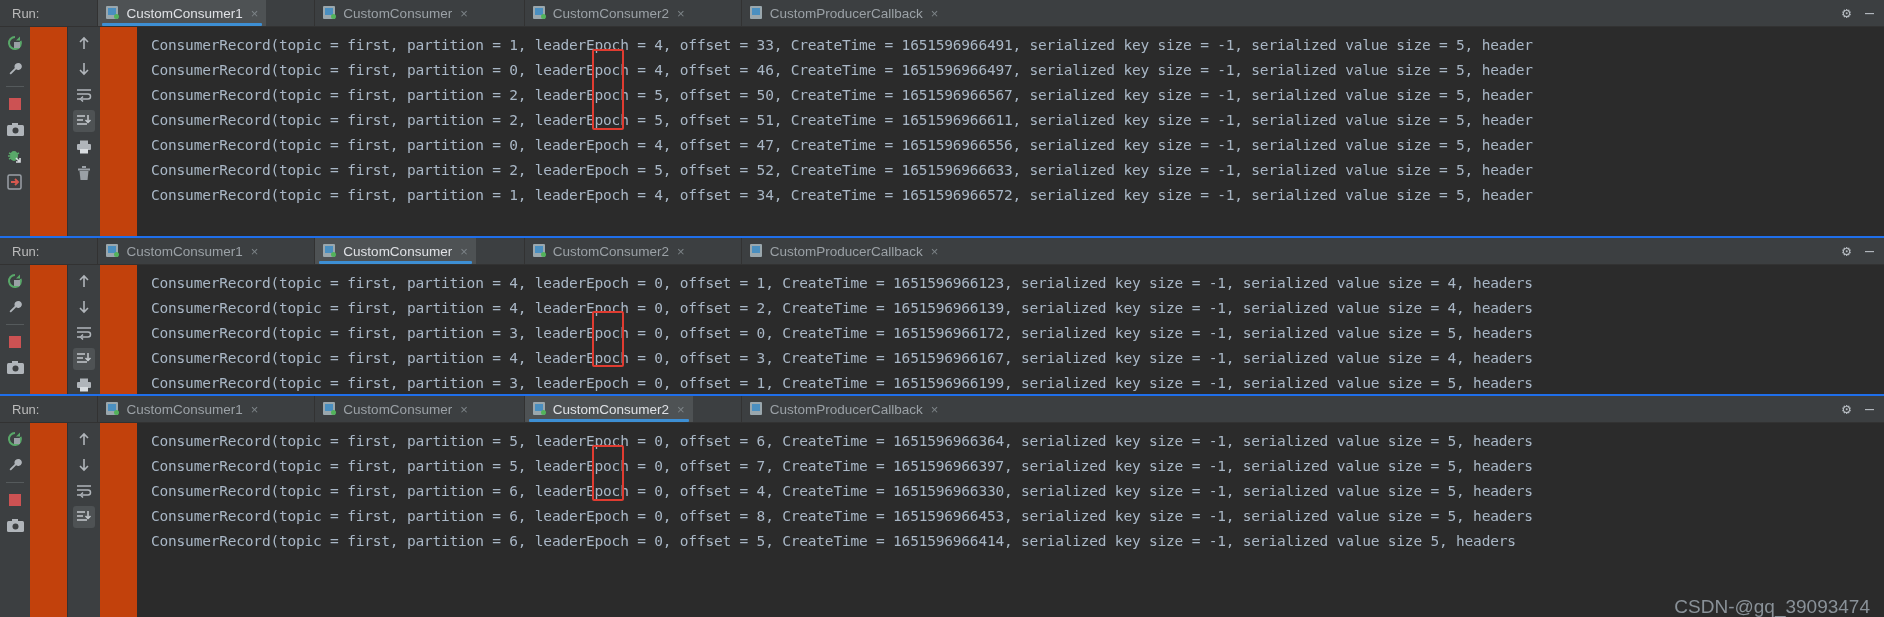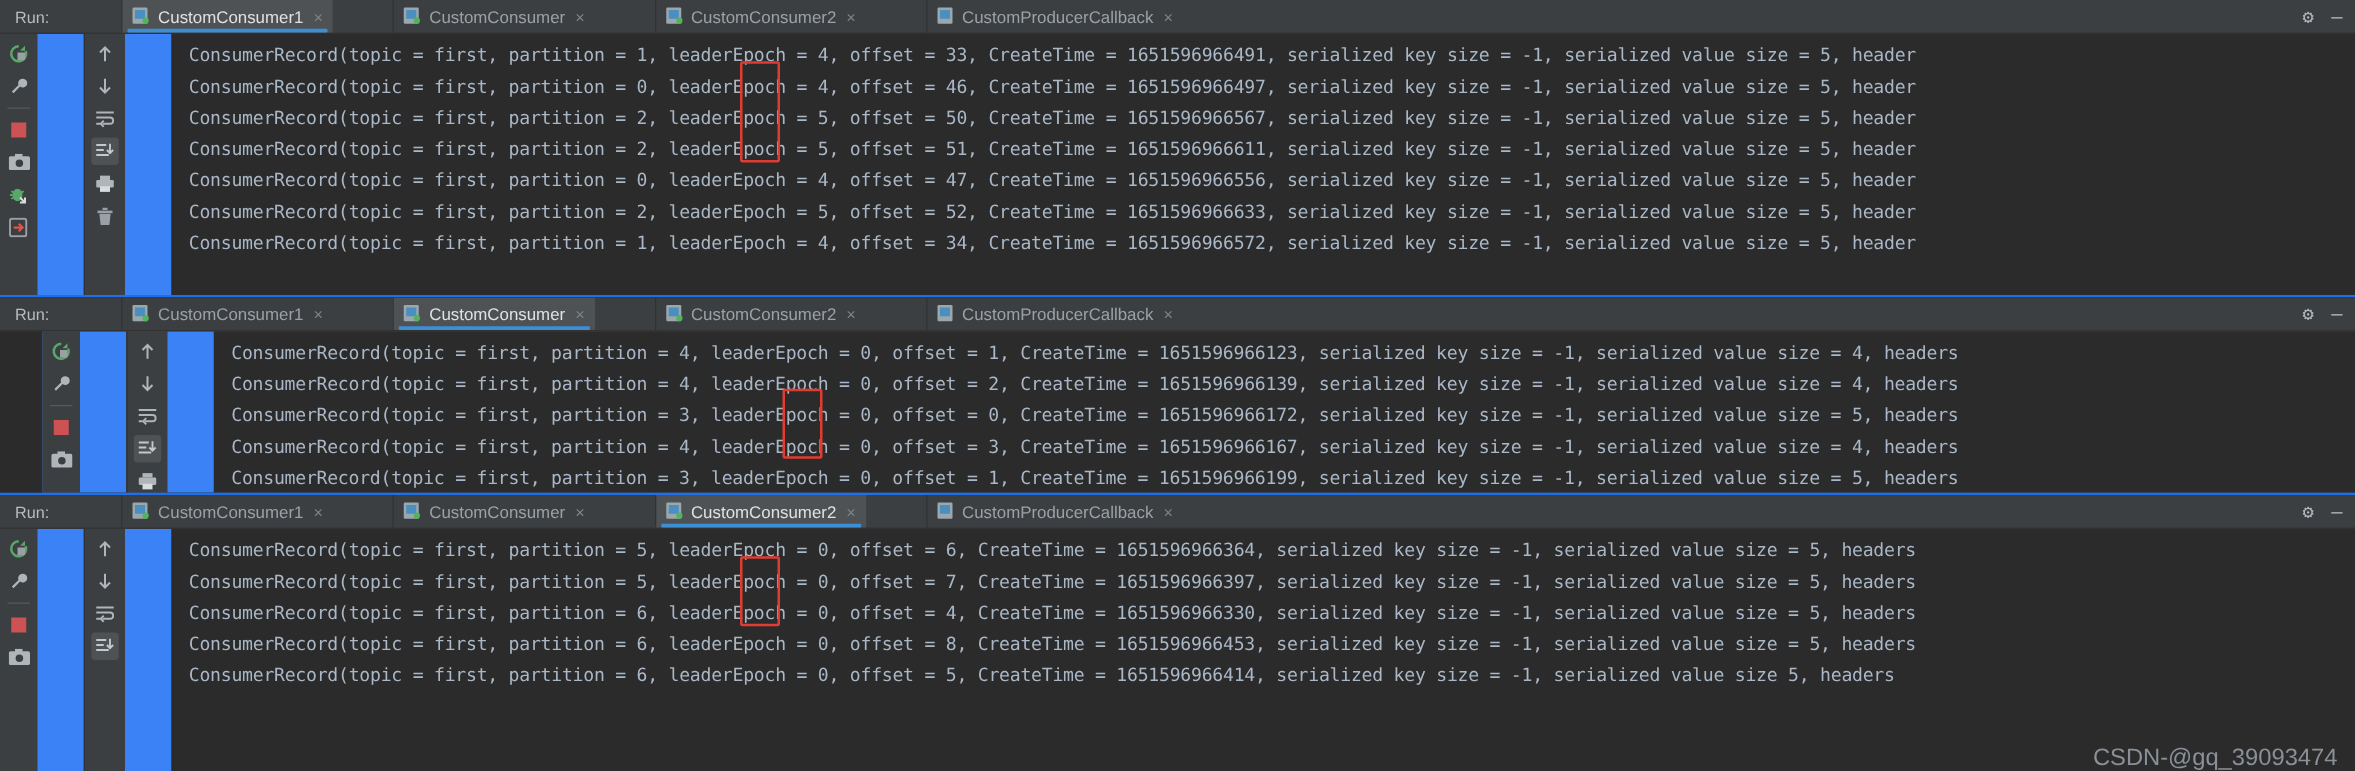--- a/index.html
+++ b/index.html
@@ -25,21 +25,21 @@
   .t-ico .outer{position:absolute;left:0;top:0;width:12px;height:13px;background:#9aa7ad;border-radius:1px;}
   .t-ico .inner{position:absolute;left:2px;top:2px;width:8px;height:7px;background:#4a8fc0;}
   .t-ico .dot{position:absolute;left:8px;top:8px;width:5px;height:5px;background:#53b35b;border-radius:50%;}
   .tab .tclose{margin-left:8px;color:#7d8488;font-size:13px;line-height:1;}
   .winbtns{margin-left:auto;display:flex;align-items:center;padding-right:10px;gap:14px;}
   .gear,.minus{color:#b5bbc0;}
   .gear{font-size:15px;line-height:1;}
   .minus{font-size:15px;line-height:1;}
 
   
-  .body{display:flex;background:#3b82f6;gap:37px;}
+  .body{display:flex;background:#c2410c;gap:37px;}
   .gutter{width:30px;background:#3c3f41;display:flex;flex-direction:column;
           align-items:center;padding-top:5px;flex:none;gap:4px;}
   .gutter2{width:32px;background:#3c3f41;display:flex;flex-direction:column;
            align-items:center;padding-top:5px;flex:none;gap:4px;
            border-left:1px solid #2f3133;}
   .ic{width:22px;height:22px;display:flex;align-items:center;justify-content:center;
       border-radius:3px;position:relative;flex:none;}
   .ic.sel{background:#4e5254;}
   .ic svg{display:block;}
   .sep{width:18px;height:1px;background:#555a5c;margin:2px 0;}
@@ -233,21 +233,21 @@
         </span>
       <span>CustomProducerCallback</span>
       <span class="tclose">×</span>
     </div>
     <div class="winbtns">
       <span class="gear">⚙</span>
       <span class="minus">—</span>
     </div>
   </div>
 
-  <div class="body" style="height:130px;margin-left:34px;">
+  <div class="body" style="height:130px;">
     <div class="gutter">
       <div class="ic">
         <svg width="16" height="16" viewBox="0 0 16 16">
             <path d="M8 2a6 6 0 1 0 5.6 3.9" stroke="#59a869" stroke-width="2" fill="none"></path>
             <path d="M13 1.5v4h-4z" fill="#59a869"></path>
             <rect x="7" y="7" width="6" height="6" fill="#9aa0a6"></rect>
           </svg>
       </div>
       <div class="ic">
         <svg width="16" height="16" viewBox="0 0 16 16">

